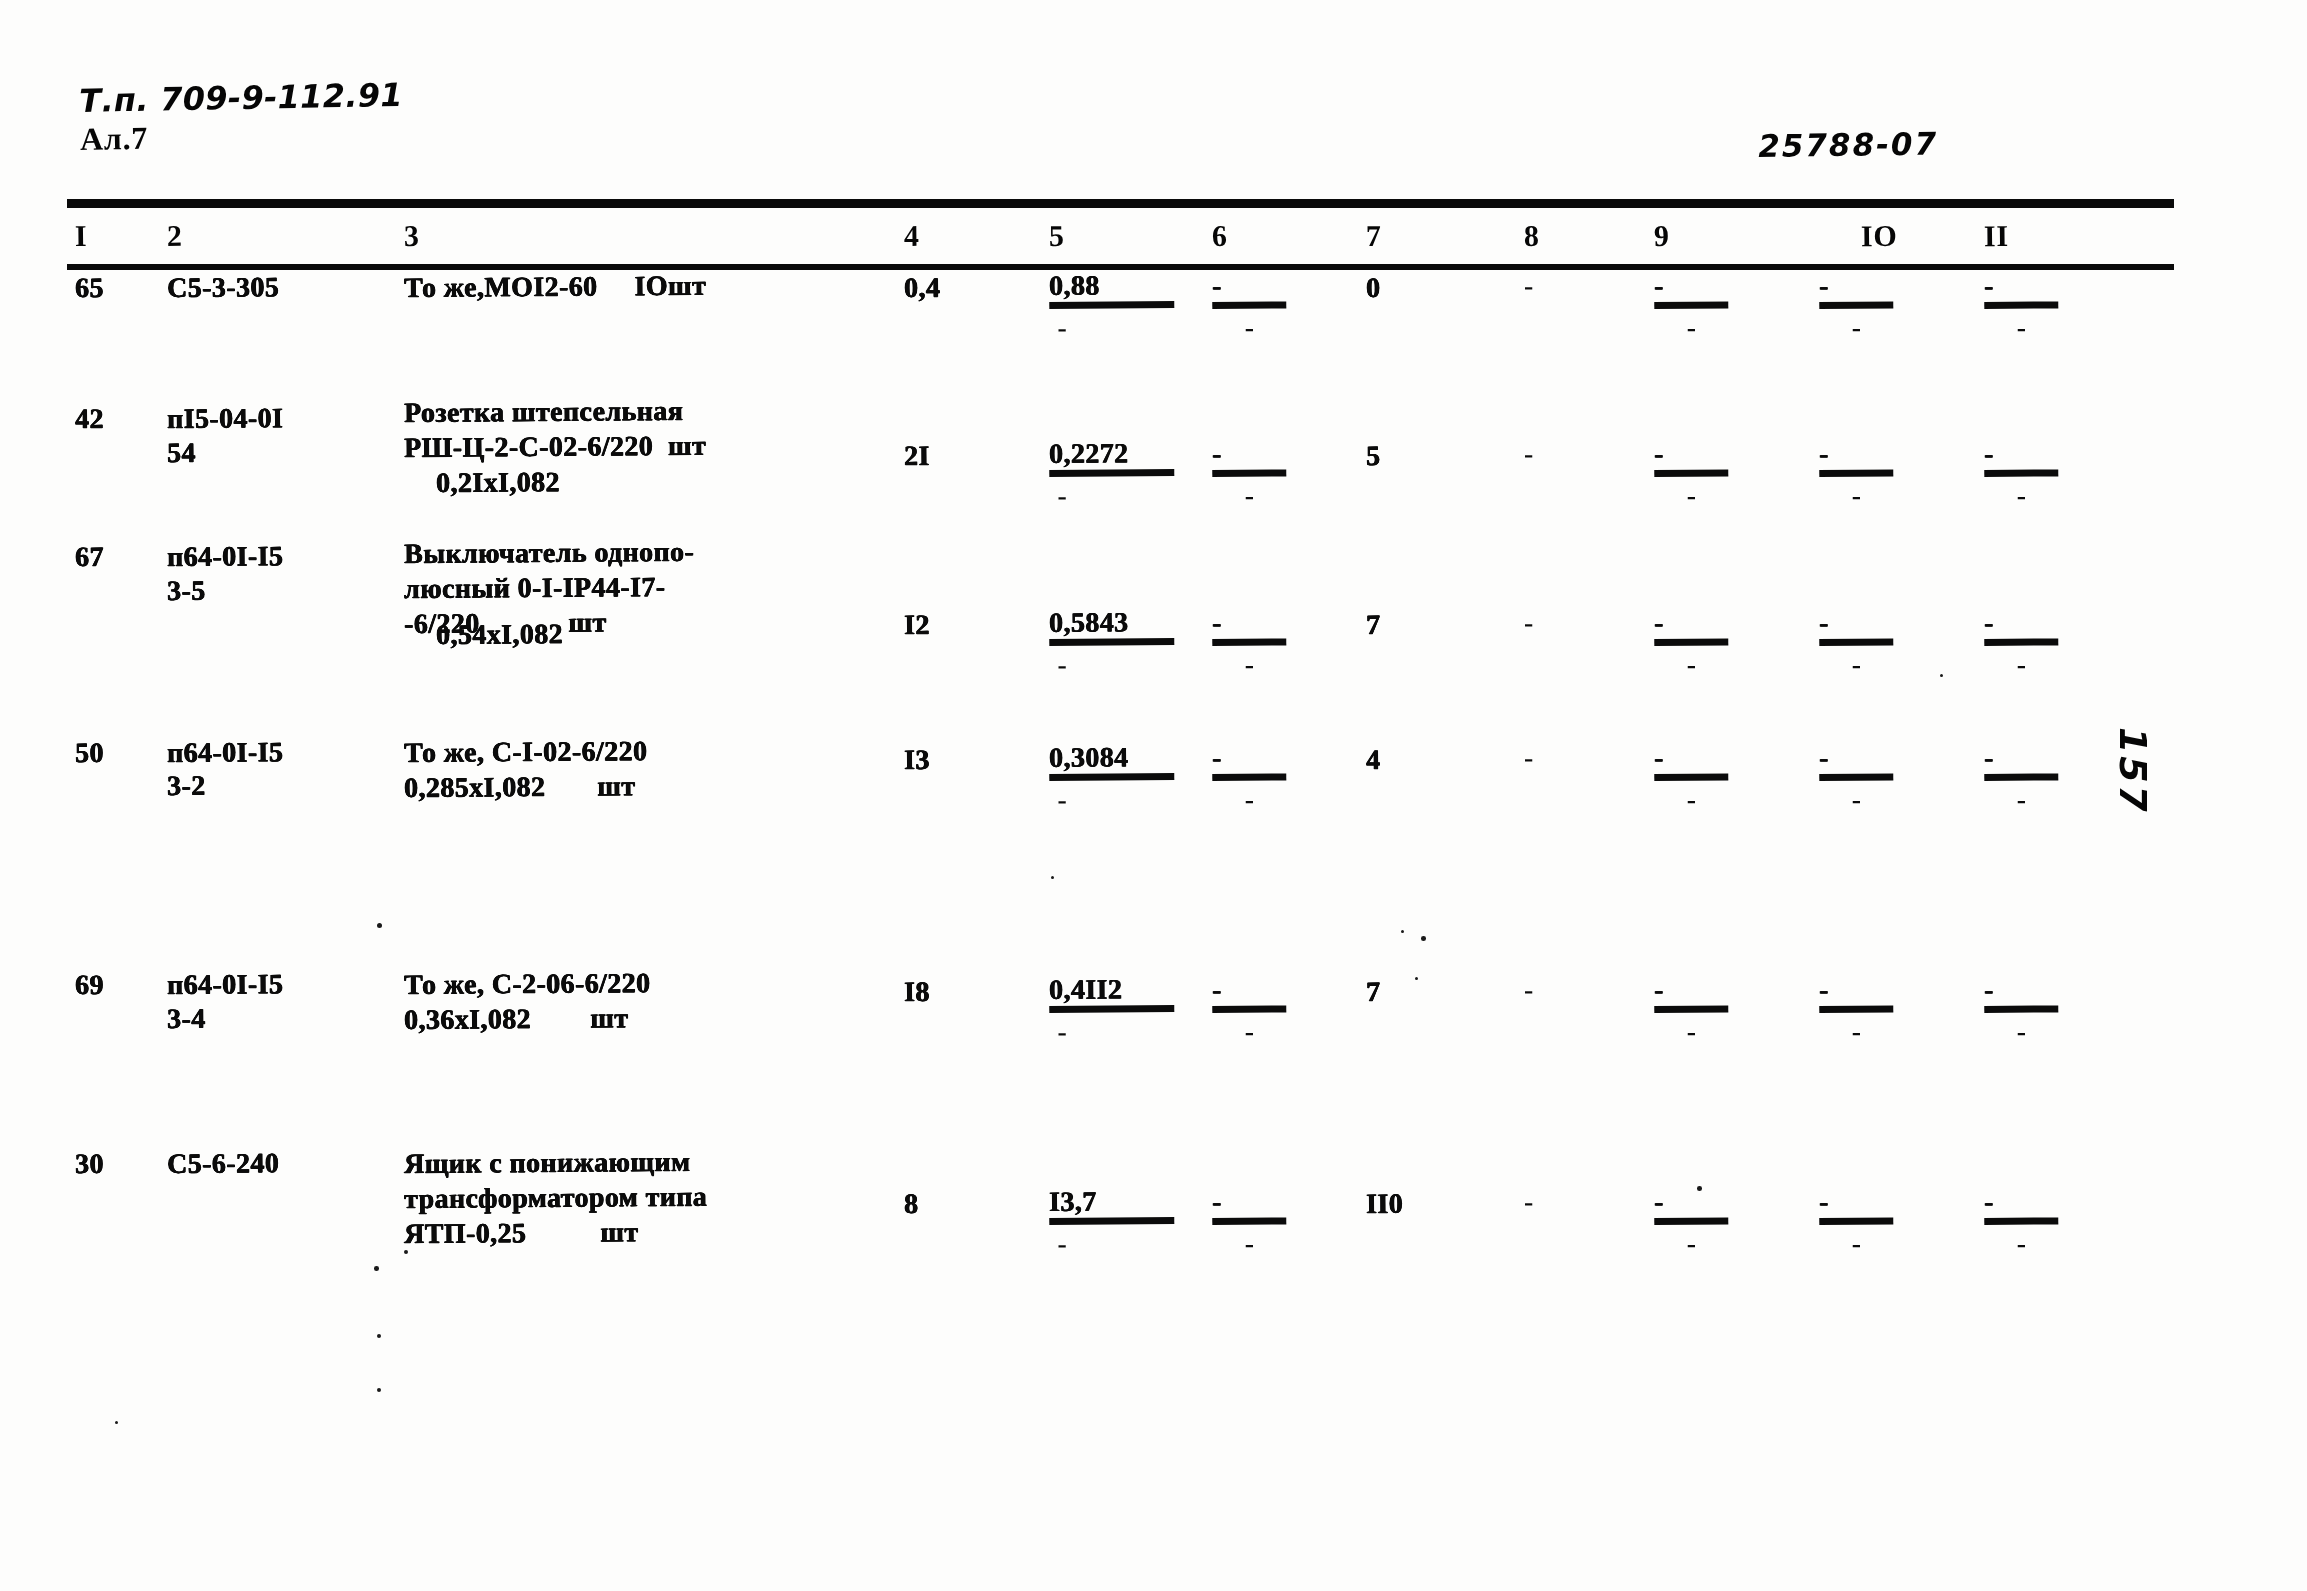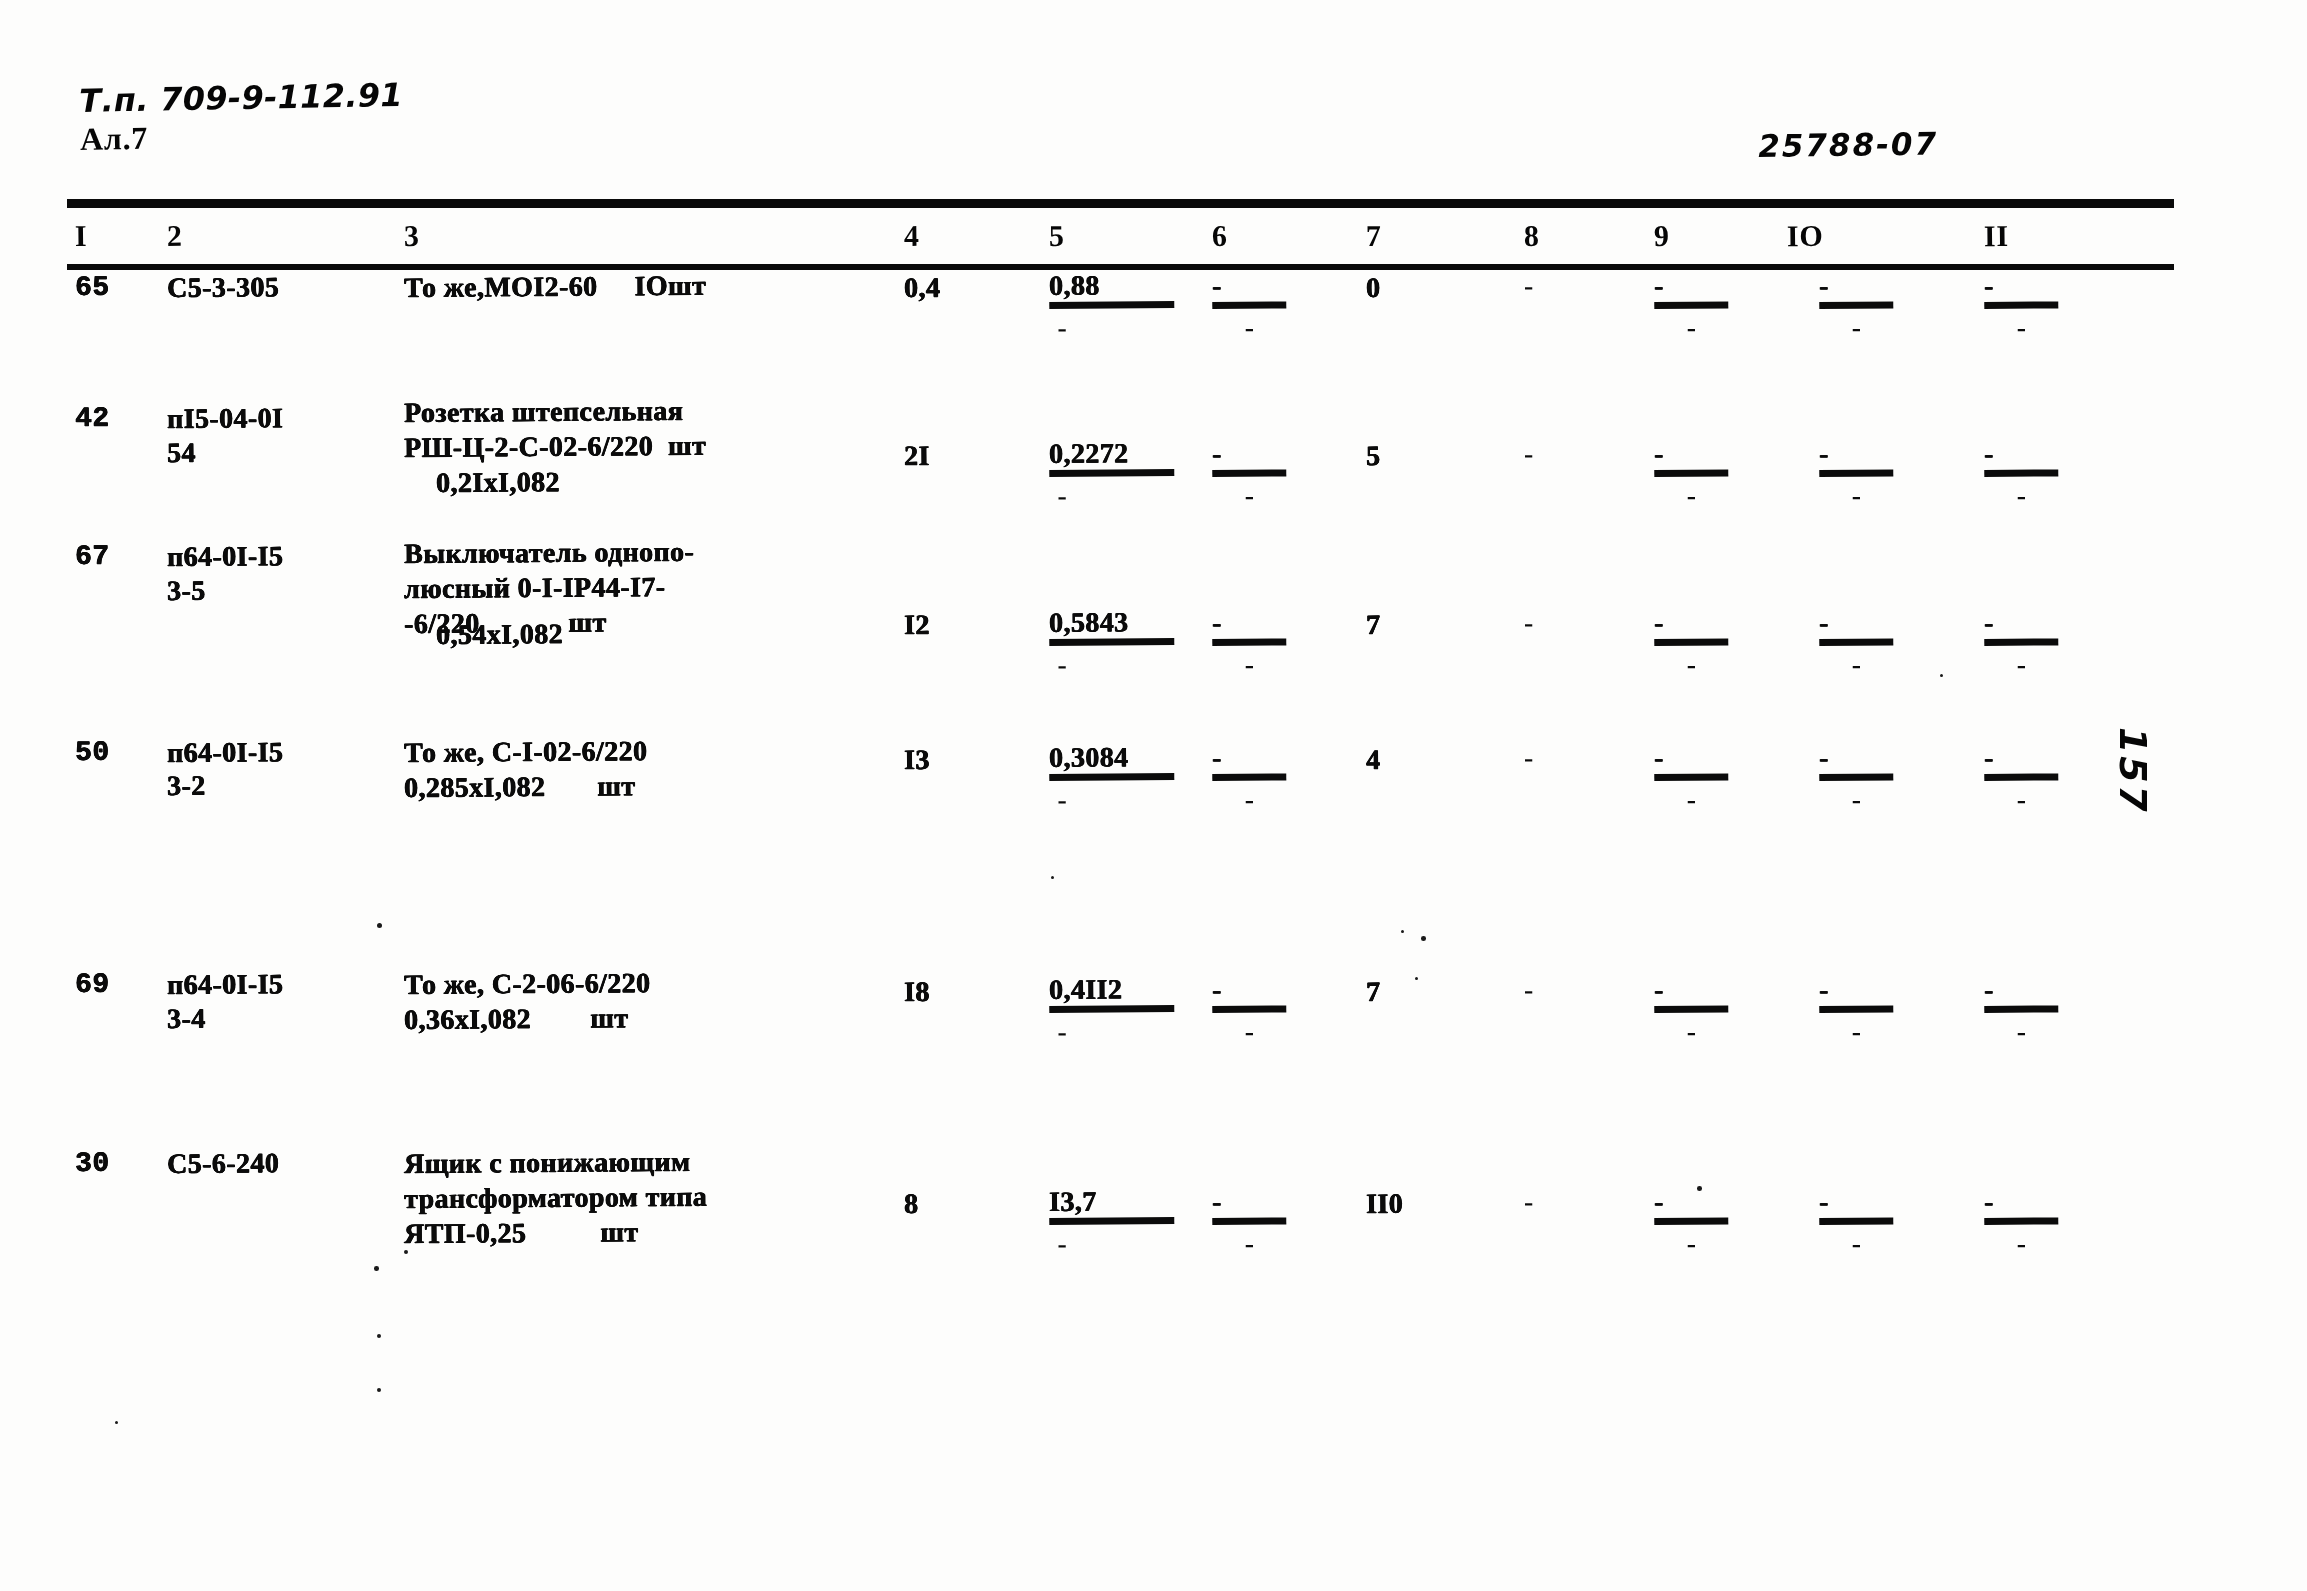--- a/index.html
+++ b/index.html
@@ -105,21 +105,21 @@
     font-weight: bold;
     font-family: "Liberation Serif", serif;
     line-height: 1.26;
     white-space: pre;
     letter-spacing: 0.4px;
     color: #0b0b0b;
     text-shadow: 0.4px 0 0 #0b0b0b, -0.4px 0 0 #0b0b0b, 0 0.3px 0 #0b0b0b;
     transform: rotate(-0.45deg);
     transform-origin: left top;
   }
-  .c-num   { left: 75px;  width: 74px; font-family: Liberation Mono, monospace; }
+  .c-num   { left: 75px;  width: 74px; }
   .c-code  { left: 167px;  width: 222px; }
   .c-desc  { left: 404px;  width: 472px; }
   .c-sub   { left: 431px;  width: 472px; }
   .c-q4    { left: 904px; width: 115px; }
   .c-q7    { left: 1366px; width: 115px; }
 
   
   .frac {
     position: absolute;
     width: 155px;
@@ -209,21 +209,21 @@
   <div id="colhead">
       <div class="colnum ink" style="left: 75px;">I</div>
       <div class="colnum ink" style="left: 167px;">2</div>
       <div class="colnum ink" style="left: 404px;">3</div>
       <div class="colnum ink" style="left: 904px;">4</div>
       <div class="colnum ink" style="left: 1049px;">5</div>
       <div class="colnum ink" style="left: 1212px;">6</div>
       <div class="colnum ink" style="left: 1366px;">7</div>
       <div class="colnum ink" style="left: 1524px;">8</div>
       <div class="colnum ink" style="left: 1654px;">9</div>
-      <div class="colnum ink" style="left: 1787px;">IO</div>
+      <div class="colnum ink" style="left: 1861px;">IO</div>
       <div class="colnum ink" style="left: 1984px;">II</div>
     </div>
   <div class="rule" id="rule-bottom"></div>
 
   <div id="rows">
       <div class="row" style="position: absolute; top: 0px; left: 0px;">
         <div class="cell c-num" style="left: 75px; top: 0px;">65</div>
         <div class="cell c-code" style="left: 167px; top: 0px;">С5-3-305</div>
         <div class="cell c-desc" style="left: 404px; top: 0px;">То же,МОI2-60     IOшт</div>
         <div class="cell c-q4" style="left: 904px; top: 0px;">0,4</div>

